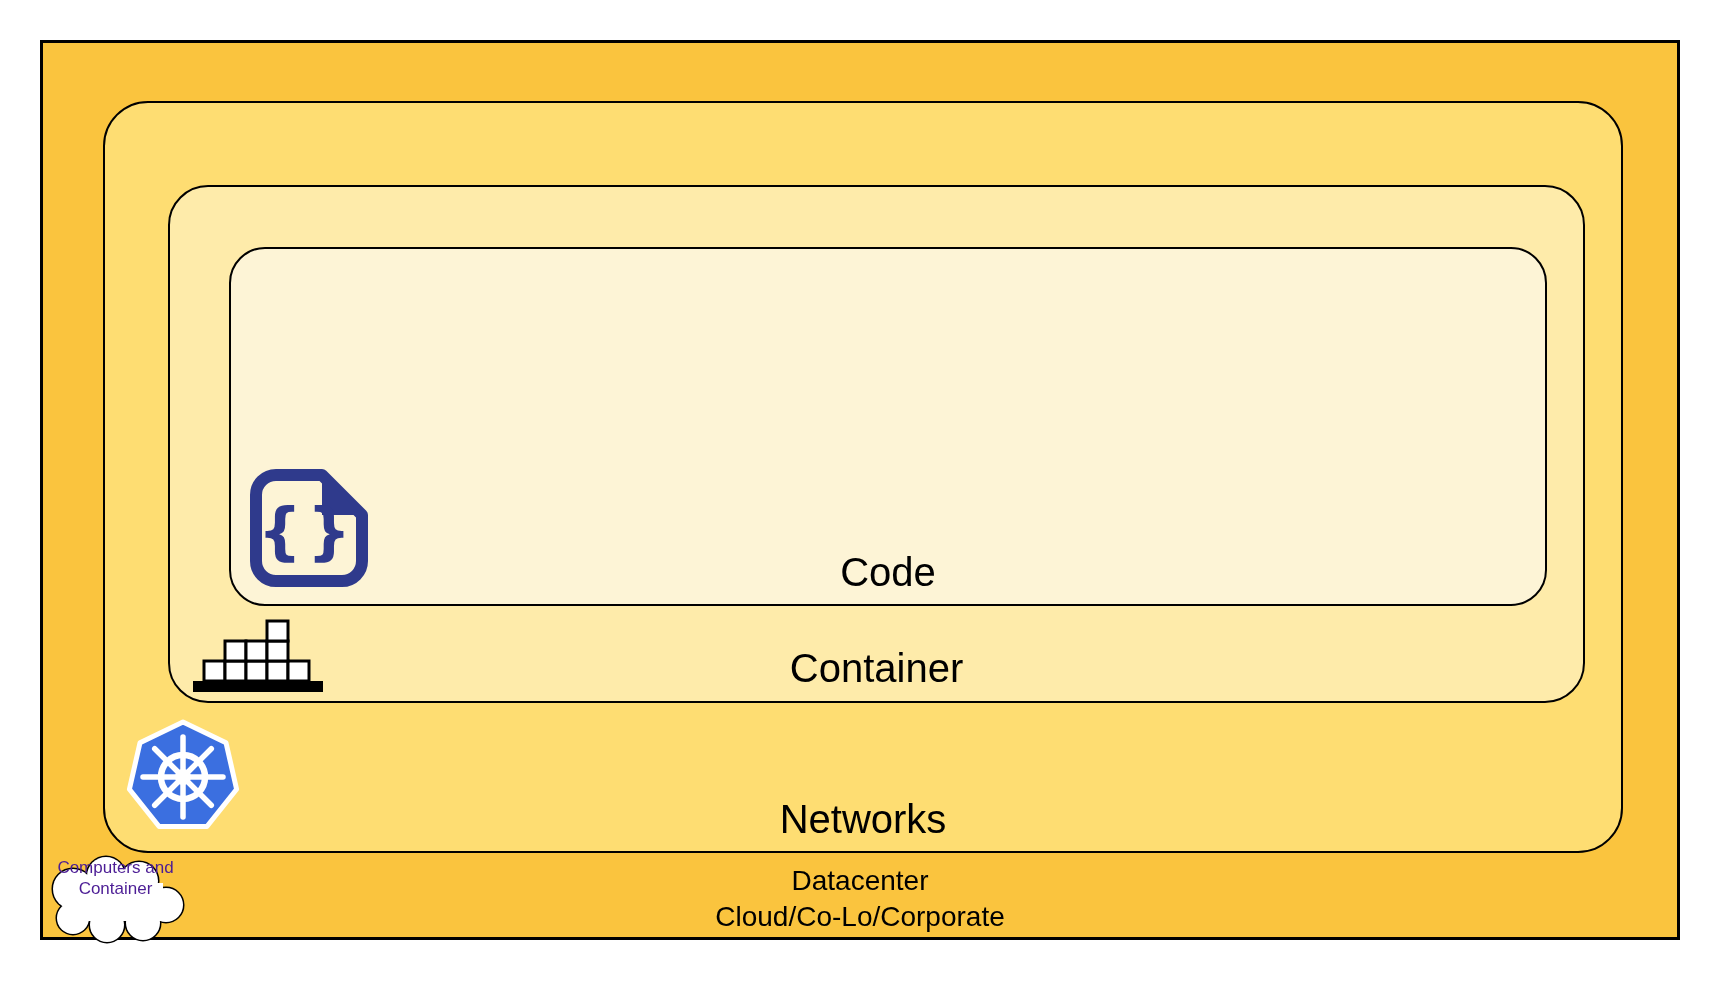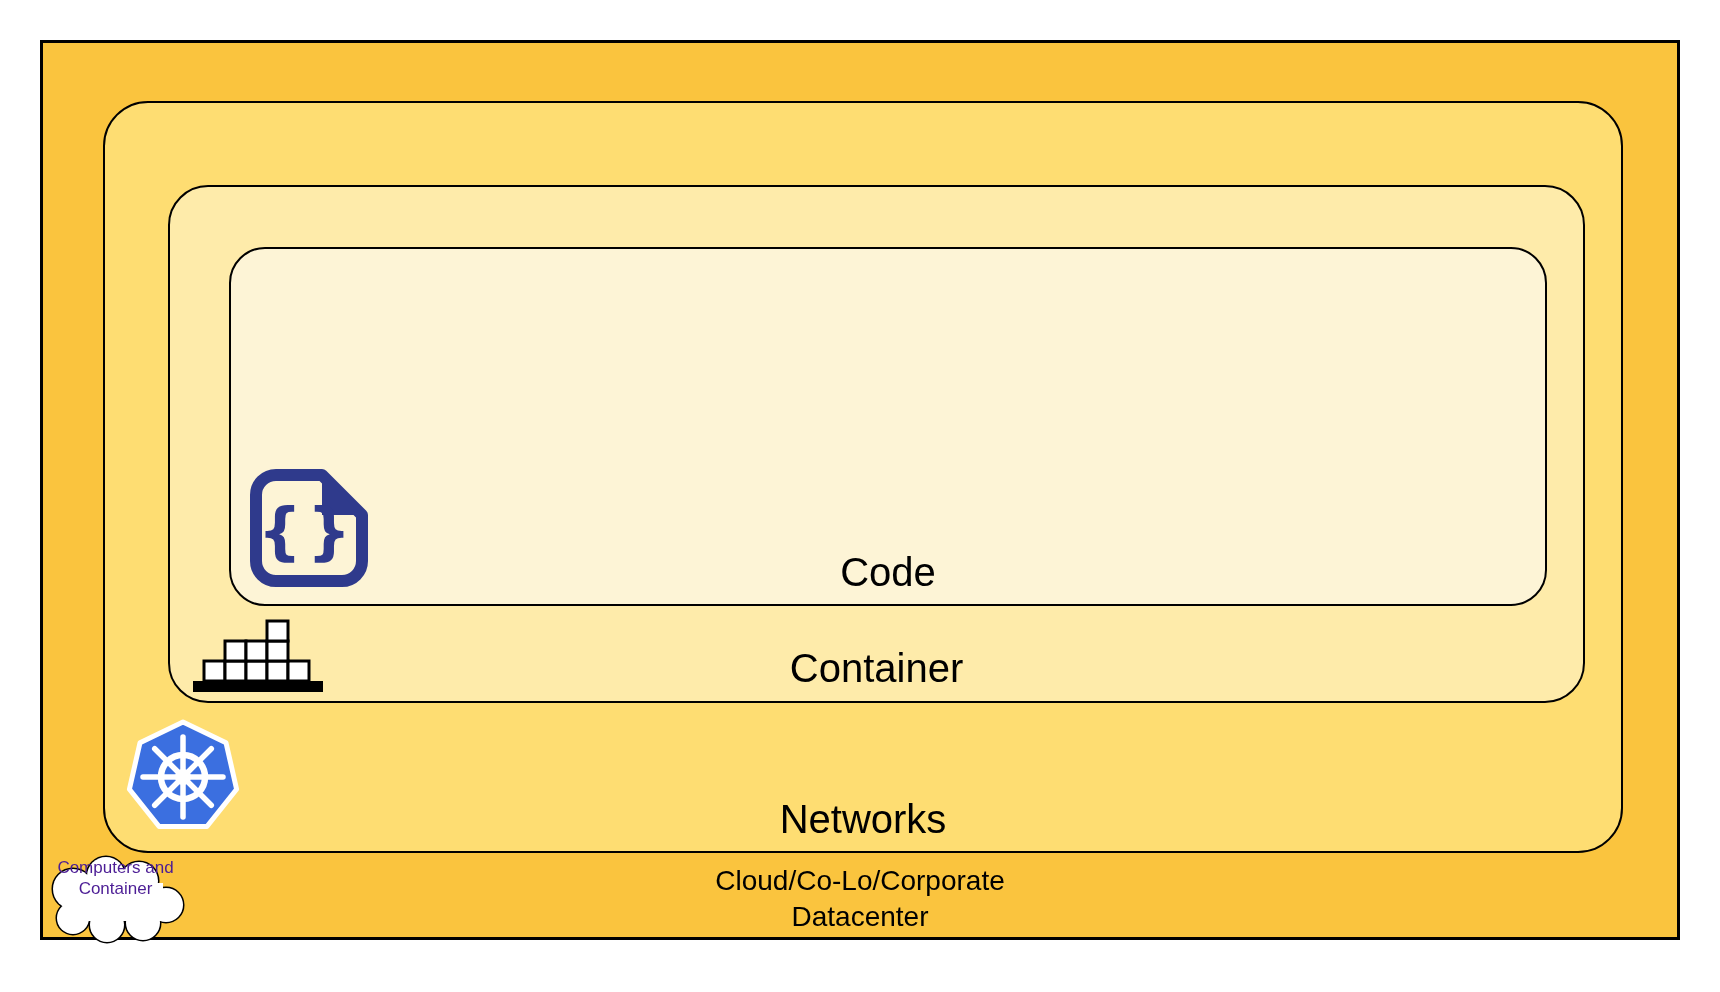--- a/index.html
+++ b/index.html
@@ -169,17 +169,17 @@
           <rect x="26" y="28" width="94" height="38"></rect>
         </g>
       </svg>
       <div class="cloud-text">
         <div>Computers and</div>
         <div>Container</div>
       </div>
     </div>
 
     <div class="label-datacenter">
+      <div>Datacenter</div>
       <div>Cloud/Co-Lo/Corporate</div>
-      <div>Datacenter</div>
     </div>
   </div>
 </div>
 
 </body></html>

